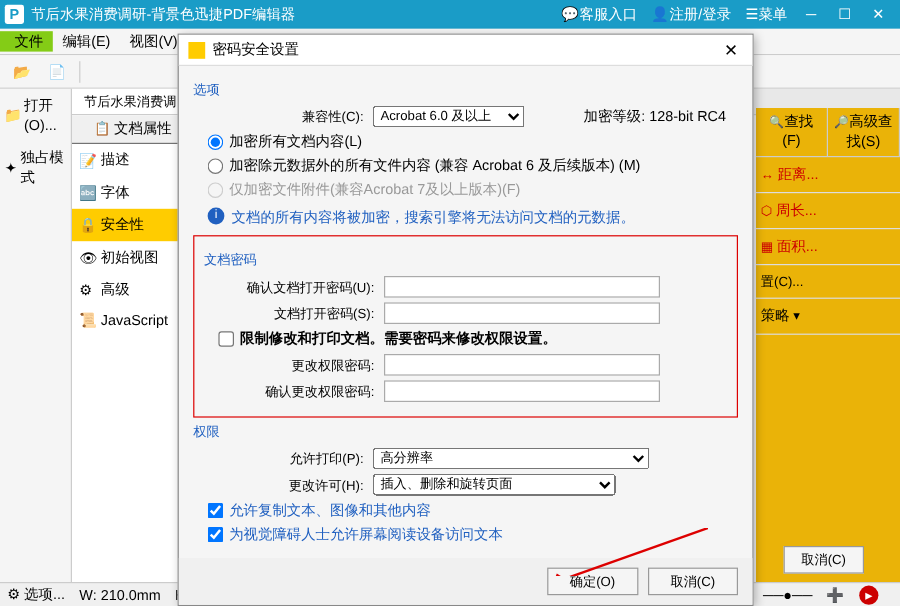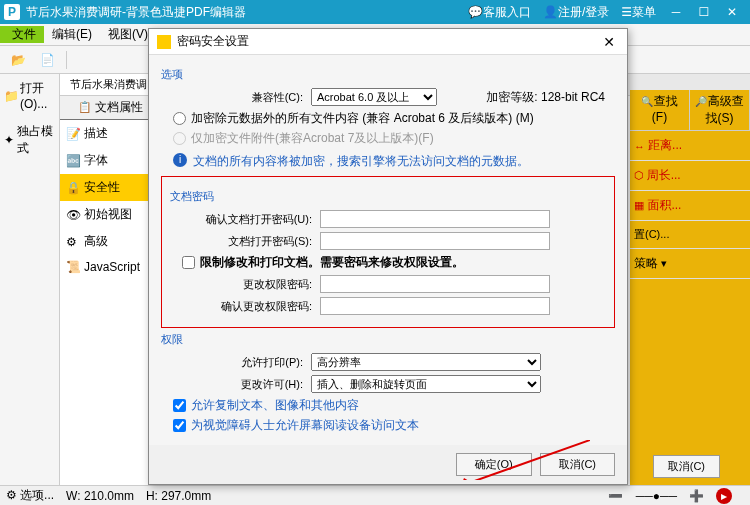--- a/index.html
+++ b/index.html
@@ -159,20 +159,24 @@
   <div class="dbody">
     <div class="section-label">选项</div>
     <div class="row">
       <div class="lbl">兼容性(C):</div>
       <select><option>Acrobat 6.0 及以上</option></select>
       <div style="flex:1;text-align:right;padding-right:10px">
         <span>加密等级:</span> <span>128-bit RC4</span>
       </div>
     </div>
     <div class="radio-row">
+        <input type="radio" checked="" style="">
+        <span>加密所有文档内容(L)</span>
+      </div>
+    <div class="radio-row">
         <input type="radio" style="">
         <span>加密除元数据外的所有文件内容 (兼容 Acrobat 6 及后续版本) (M)</span>
       </div>
     <div class="radio-row" style="color:#999">
         <input type="radio" disabled="" style="">
         <span>仅加密文件附件(兼容Acrobat 7及以上版本)(F)</span>
       </div>
     <div class="info-row">
       <div class="info-icon">i</div>
       <span>文档的所有内容将被加密，搜索引擎将无法访问文档的元数据。</span>
@@ -202,21 +206,21 @@
         </div>
     </div>
 
     <div class="section-label">权限</div>
     <div class="row">
         <div class="lbl">允许打印(P):</div>
         <select style="width:230px"><option>高分辨率</option></select>
       </div>
     <div class="row">
         <div class="lbl">更改许可(H):</div>
-        <select style="width:230px"><option>插入、删除和旋转页面</option></select>
+        <select style="width:202px"><option>插入、删除和旋转页面</option></select>
       </div>
     <div class="check-row" style="color:#2060c0">
         <input type="checkbox" checked="" style="">
         <span>允许复制文本、图像和其他内容</span>
       </div>
     <div class="check-row" style="color:#2060c0">
         <input type="checkbox" checked="" style="">
         <span>为视觉障碍人士允许屏幕阅读设备访问文本</span>
       </div>
   </div>

